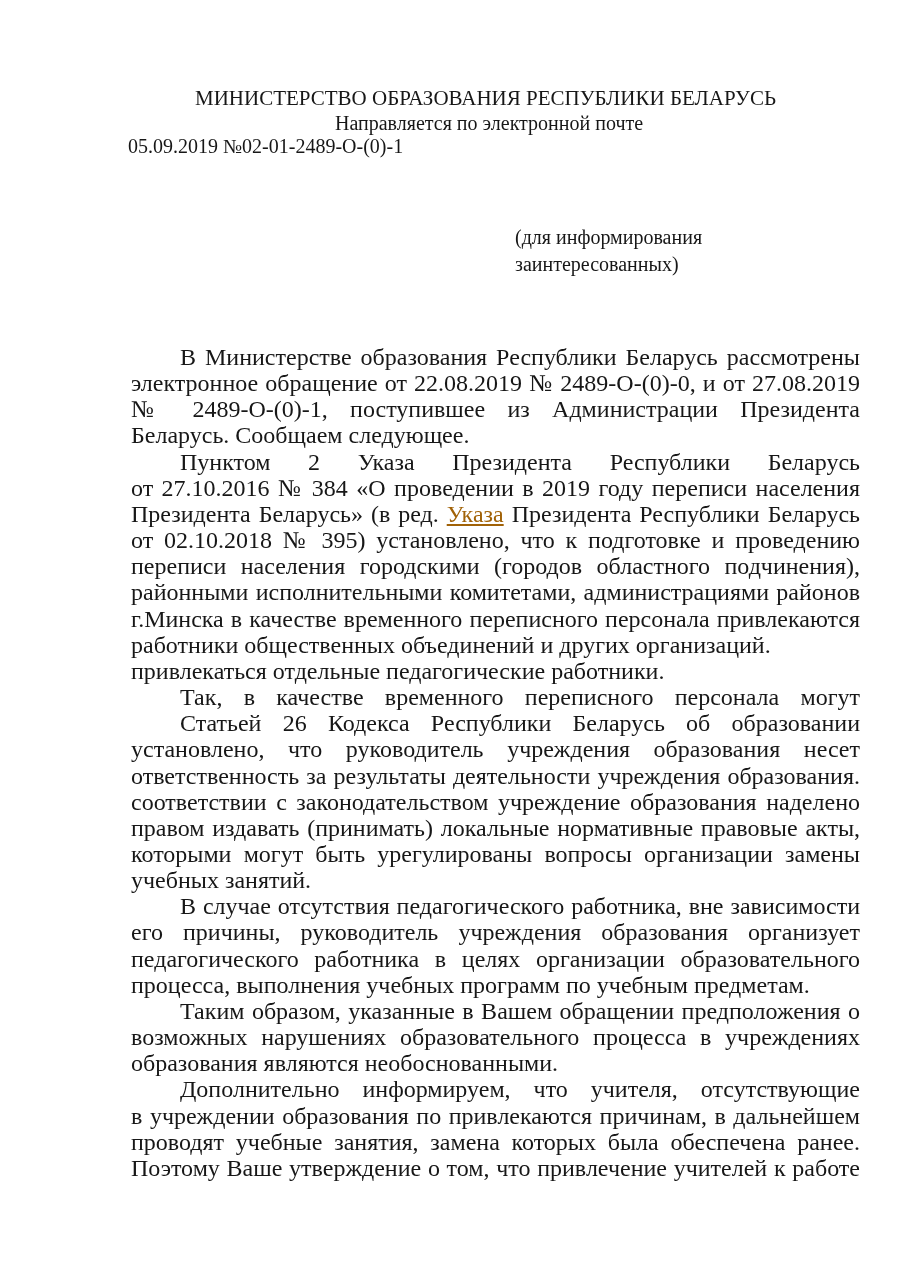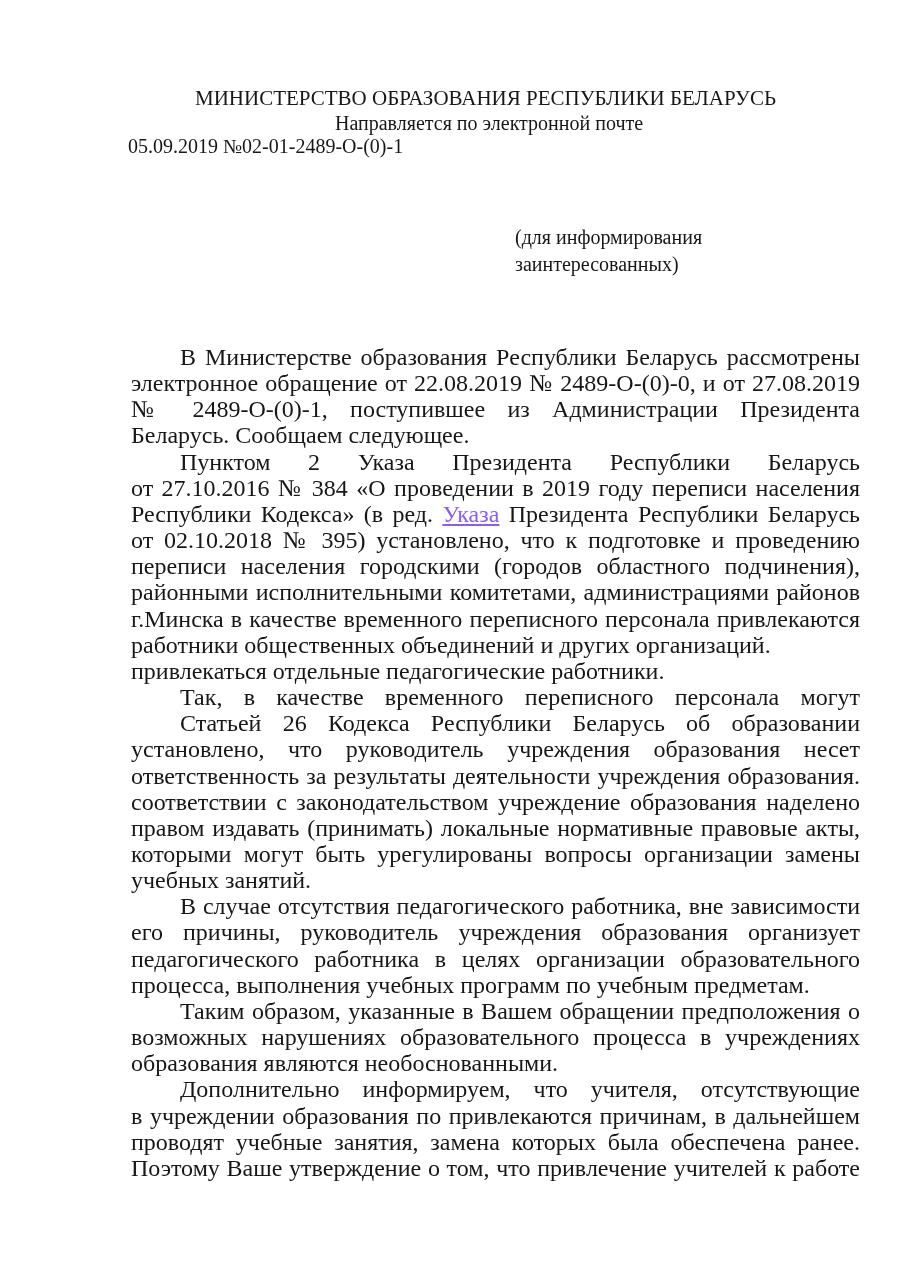--- a/index.html
+++ b/index.html
@@ -47,21 +47,21 @@
   .line {
     line-height: 26.16px;
     height: 26.16px;
     overflow: hidden;
     text-align: justify;
     text-align-last: justify;
   }
   .line.indent { padding-left: 49px; }
   .line.pend { text-align-last: left; }
   .doc-link {
-    color: #8b5cf6;
+    color: #a16207;
     text-decoration: underline;
   }
 </style>
 </head>
 <body>
 
 <div class="page">
 
   <div class="abs ministry-title">МИНИСТЕРСТВО ОБРАЗОВАНИЯ РЕСПУБЛИКИ БЕЛАРУСЬ</div>
 
@@ -74,21 +74,21 @@
     <div>заинтересованных)</div>
   </div>
 
   <div class="abs body-lines">
       <div class="line indent"><span>В Министерстве образования Республики Беларусь рассмотрены</span></div>
       <div class="line"><span>электронное обращение от 22.08.2019 № 2489-О-(0)-0, и от 27.08.2019</span></div>
       <div class="line"><span>№ 2489-О-(0)-1, поступившее из Администрации Президента Республики</span></div>
       <div class="line pend"><span>Беларусь. Сообщаем следующее.</span></div>
       <div class="line indent"><span>Пунктом 2 Указа Президента Республики Беларусь</span></div>
       <div class="line"><span>от 27.10.2016 № 384 «О проведении в 2019 году переписи населения</span></div>
-      <div class="line"><span>Республики Кодекса» (в ред. </span><a href="#" class="doc-link">Указа</a><span> Президента Республики Беларусь</span></div>
+      <div class="line"><span>Президента Беларусь» (в ред. </span><a href="#" class="doc-link">Указа</a><span> Президента Республики Беларусь</span></div>
       <div class="line"><span>от 02.10.2018 № 395) установлено, что к подготовке и проведению</span></div>
       <div class="line"><span>переписи населения городскими (городов областного подчинения),</span></div>
       <div class="line"><span>районными исполнительными комитетами, администрациями районов</span></div>
       <div class="line"><span>г.Минска в качестве временного переписного персонала привлекаются</span></div>
       <div class="line pend"><span>работники общественных объединений и других организаций.</span></div>
       <div class="line pend"><span>привлекаться отдельные педагогические работники.</span></div>
       <div class="line indent"><span>Так, в качестве временного переписного персонала могут</span></div>
       <div class="line indent"><span>Статьей 26 Кодекса Республики Беларусь об образовании</span></div>
       <div class="line"><span>установлено, что руководитель учреждения образования несет</span></div>
       <div class="line"><span>ответственность за результаты деятельности учреждения образования. В</span></div>

